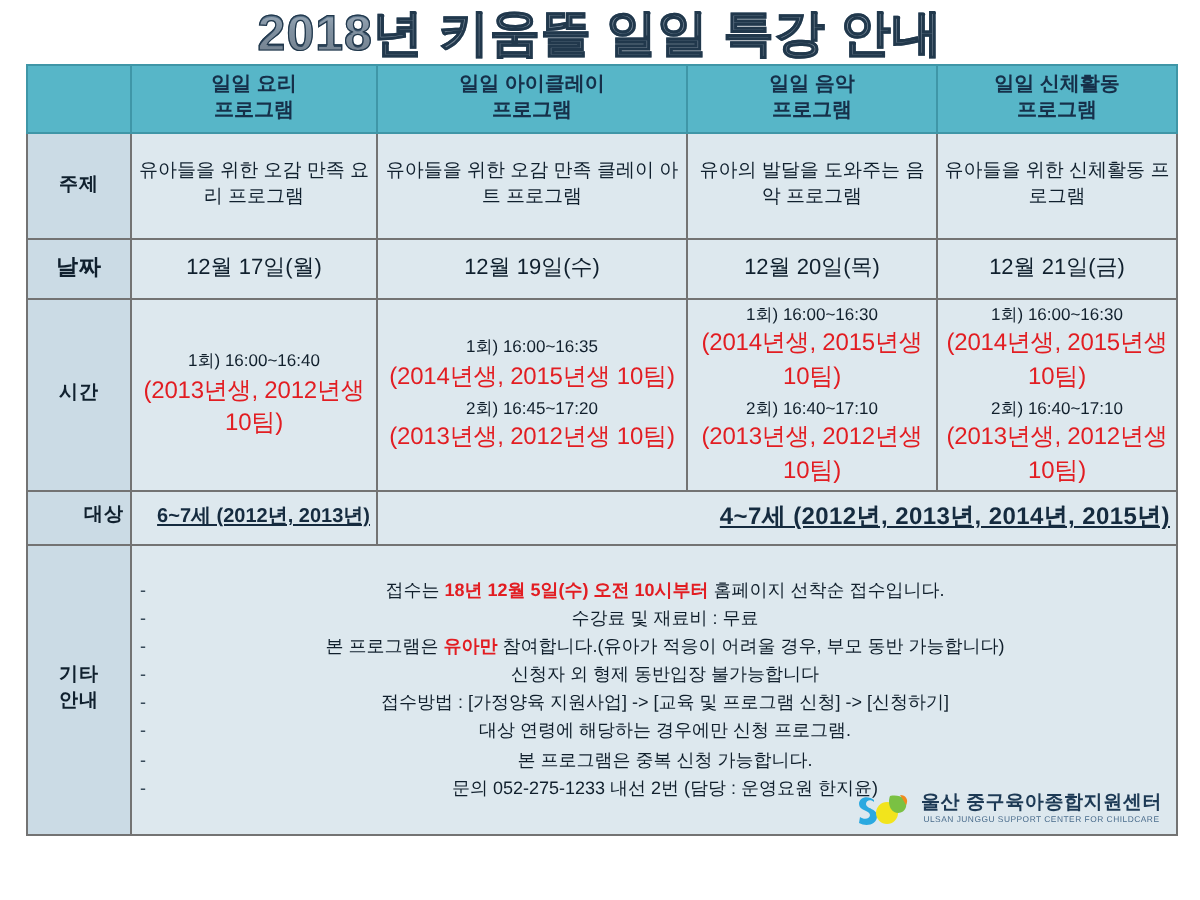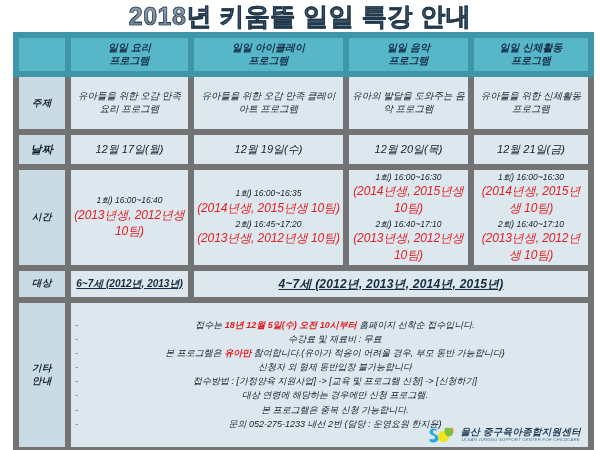--- a/index.html
+++ b/index.html
@@ -24,29 +24,28 @@
     white-space:nowrap;
   }
 
   
   .table{
     position:absolute;left:13px;top:32px;width:575px;
     border-collapse:collapse;table-layout:fixed;
     border:1px solid #5a6b7b;
   }
   .table td,.table th{
-    border:6px solid #737373;
+    border:1px solid #737373;
     padding:2px 3px;
     vertical-align:middle;
     text-align:center;
     color:#10202e;
     font-size:9.5px;
     line-height:1.35;
     background:#dde8ee;
-    font-style:italic;
   }
   
   .hdr td{
     background:#57b6c8;
     color:#16304a;
     font-weight:bold;
     font-size:10px;
     height:29px;
     line-height:1.25;
     border-color:#3f96a7;
@@ -57,21 +56,21 @@
     background:#cbdbe5 !important;
     font-weight:bold;
     font-size:13px;
     color:#0d1c28;
     letter-spacing:0.5px;
     line-height:1.15;
   }
   .row-subject td{height:48px;}
   .row-date td{height:25px;font-size:11px;margin-left:29px;}
   .row-time td{height:72px;}
-  .row-target td{height:22px;}
+  .row-target td{height:22px;text-align:right;}
   .row-notes td{height:140px;}
 
   .date-cell{font-size:11px;}
 
   .time-line{display:block;font-size:8.5px;color:#101f2c;}
   .time-sub{display:block;font-size:12px;color:#e21d22;letter-spacing:-0.1px;}
   .time-gap{display:block;height:3px;}
 
   .target-small{
     font-size:10px;font-weight:bold;color:#152b3f;

